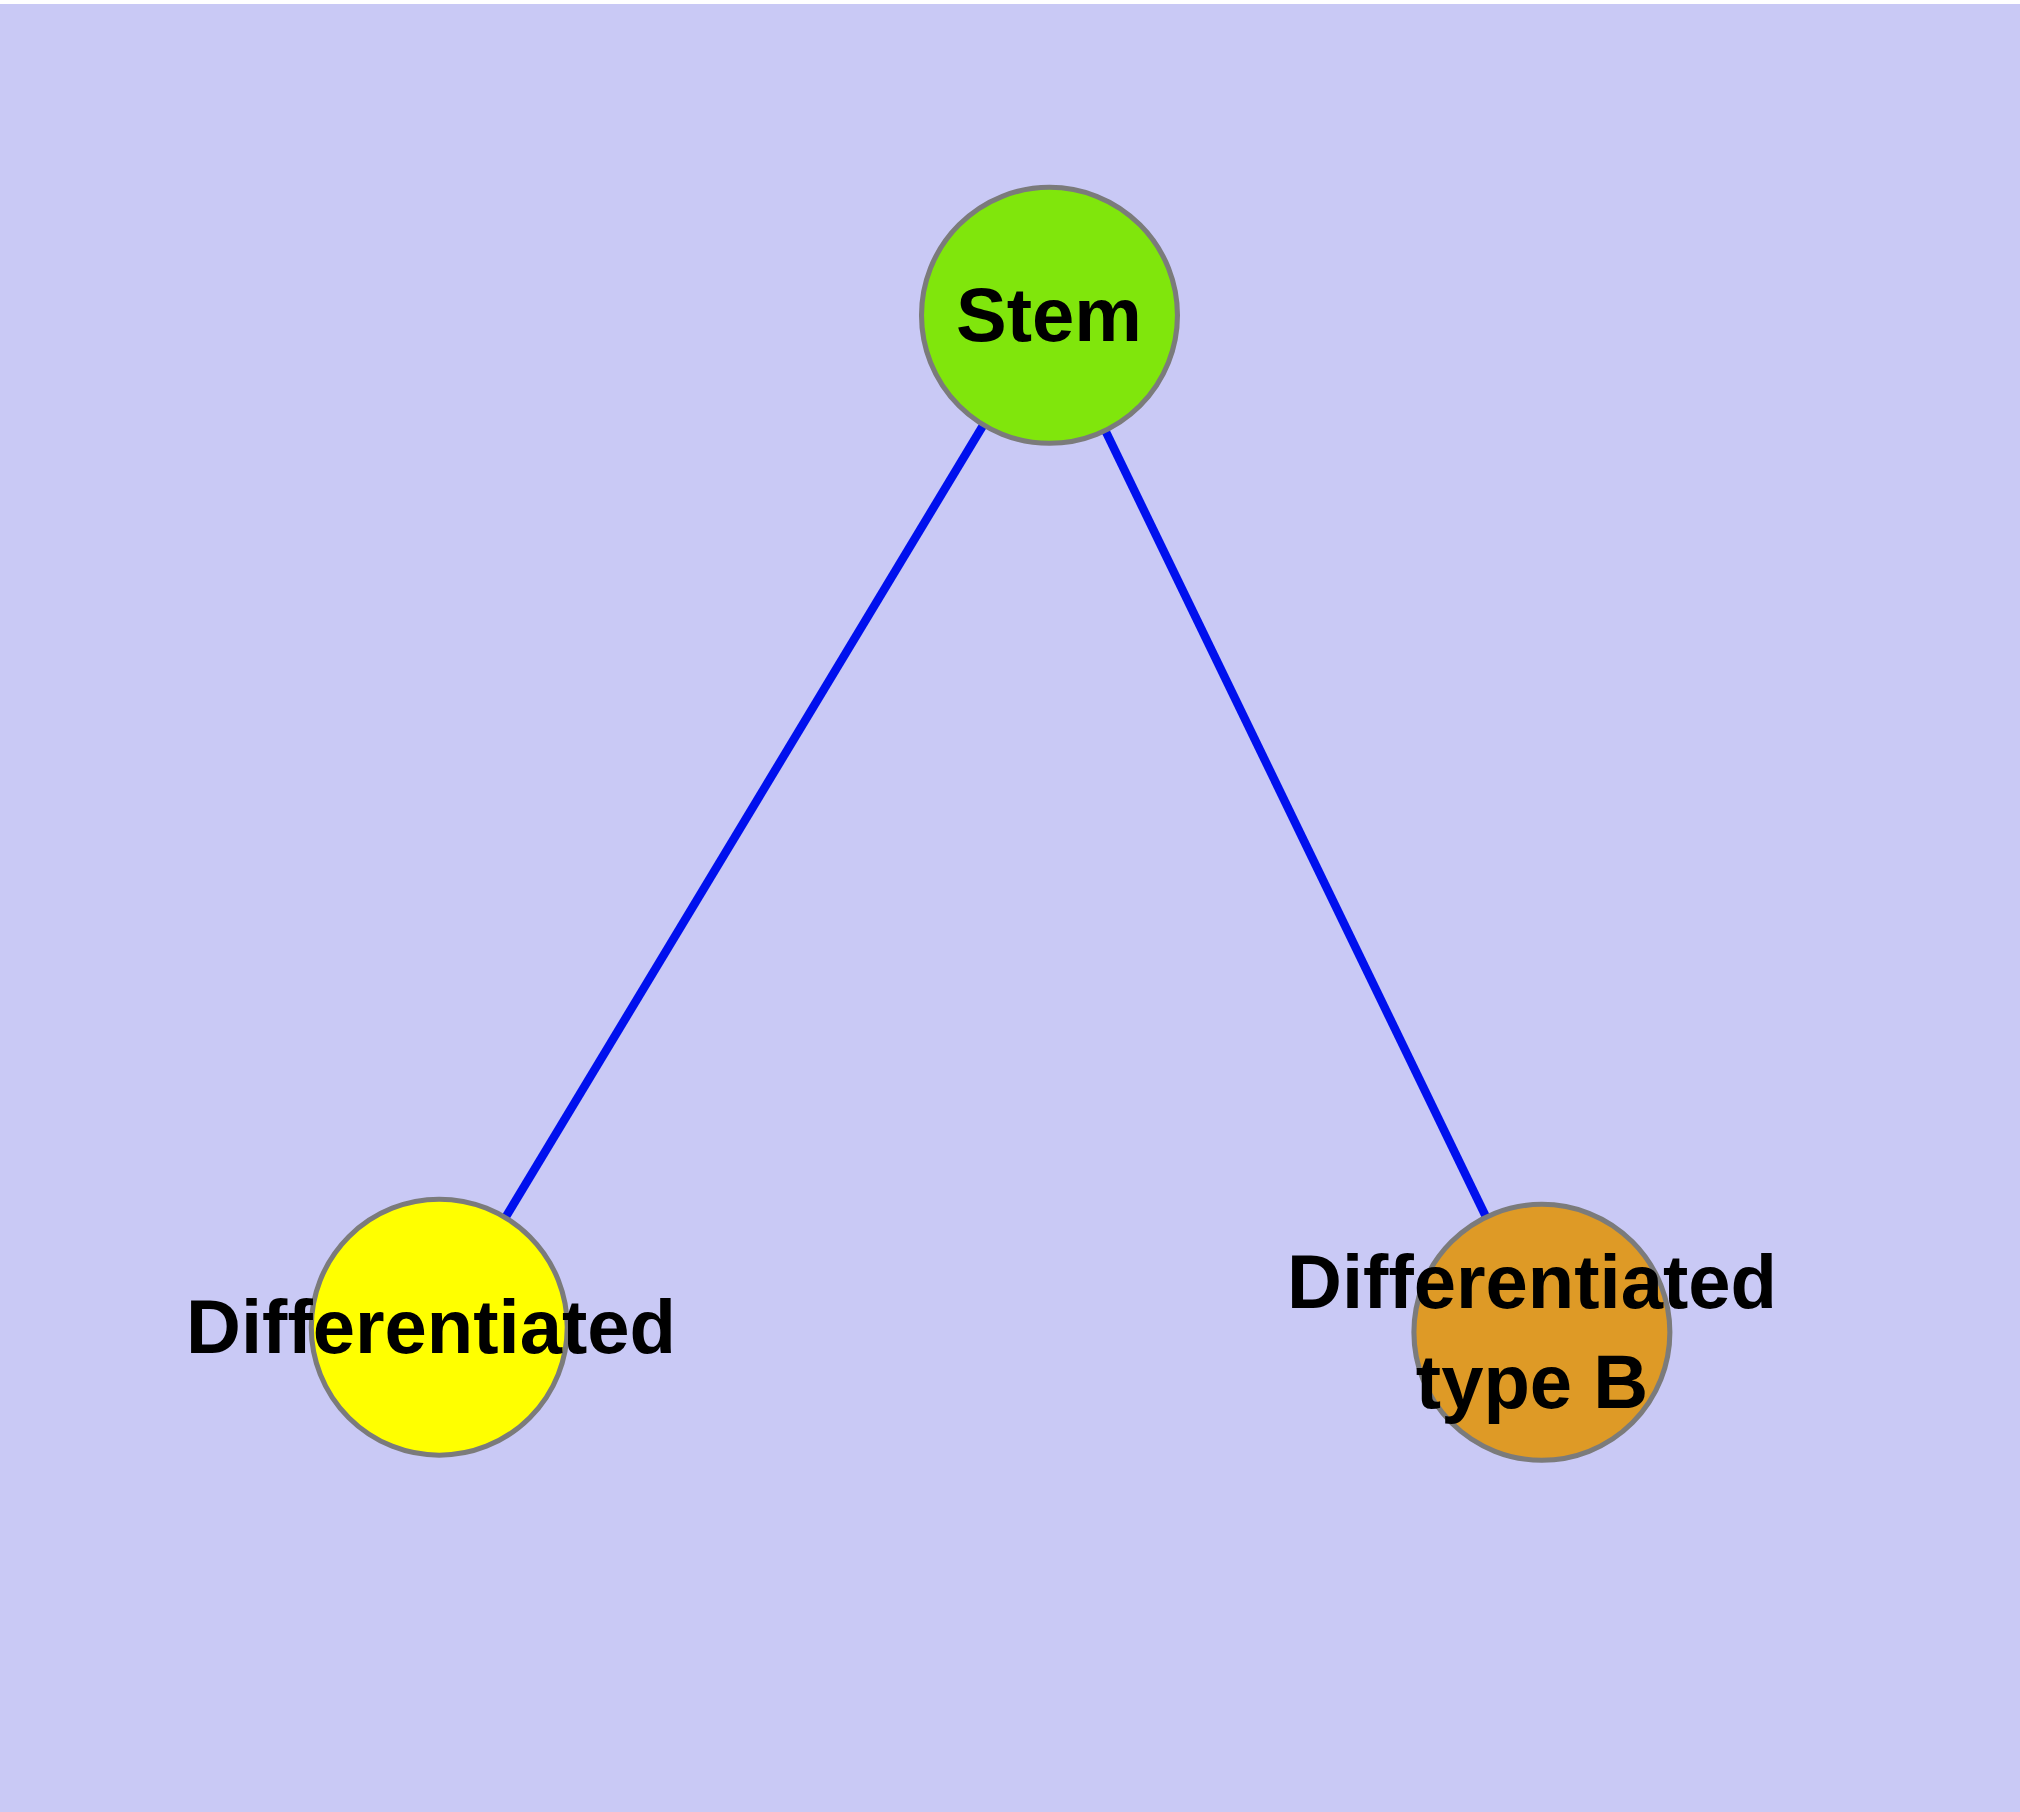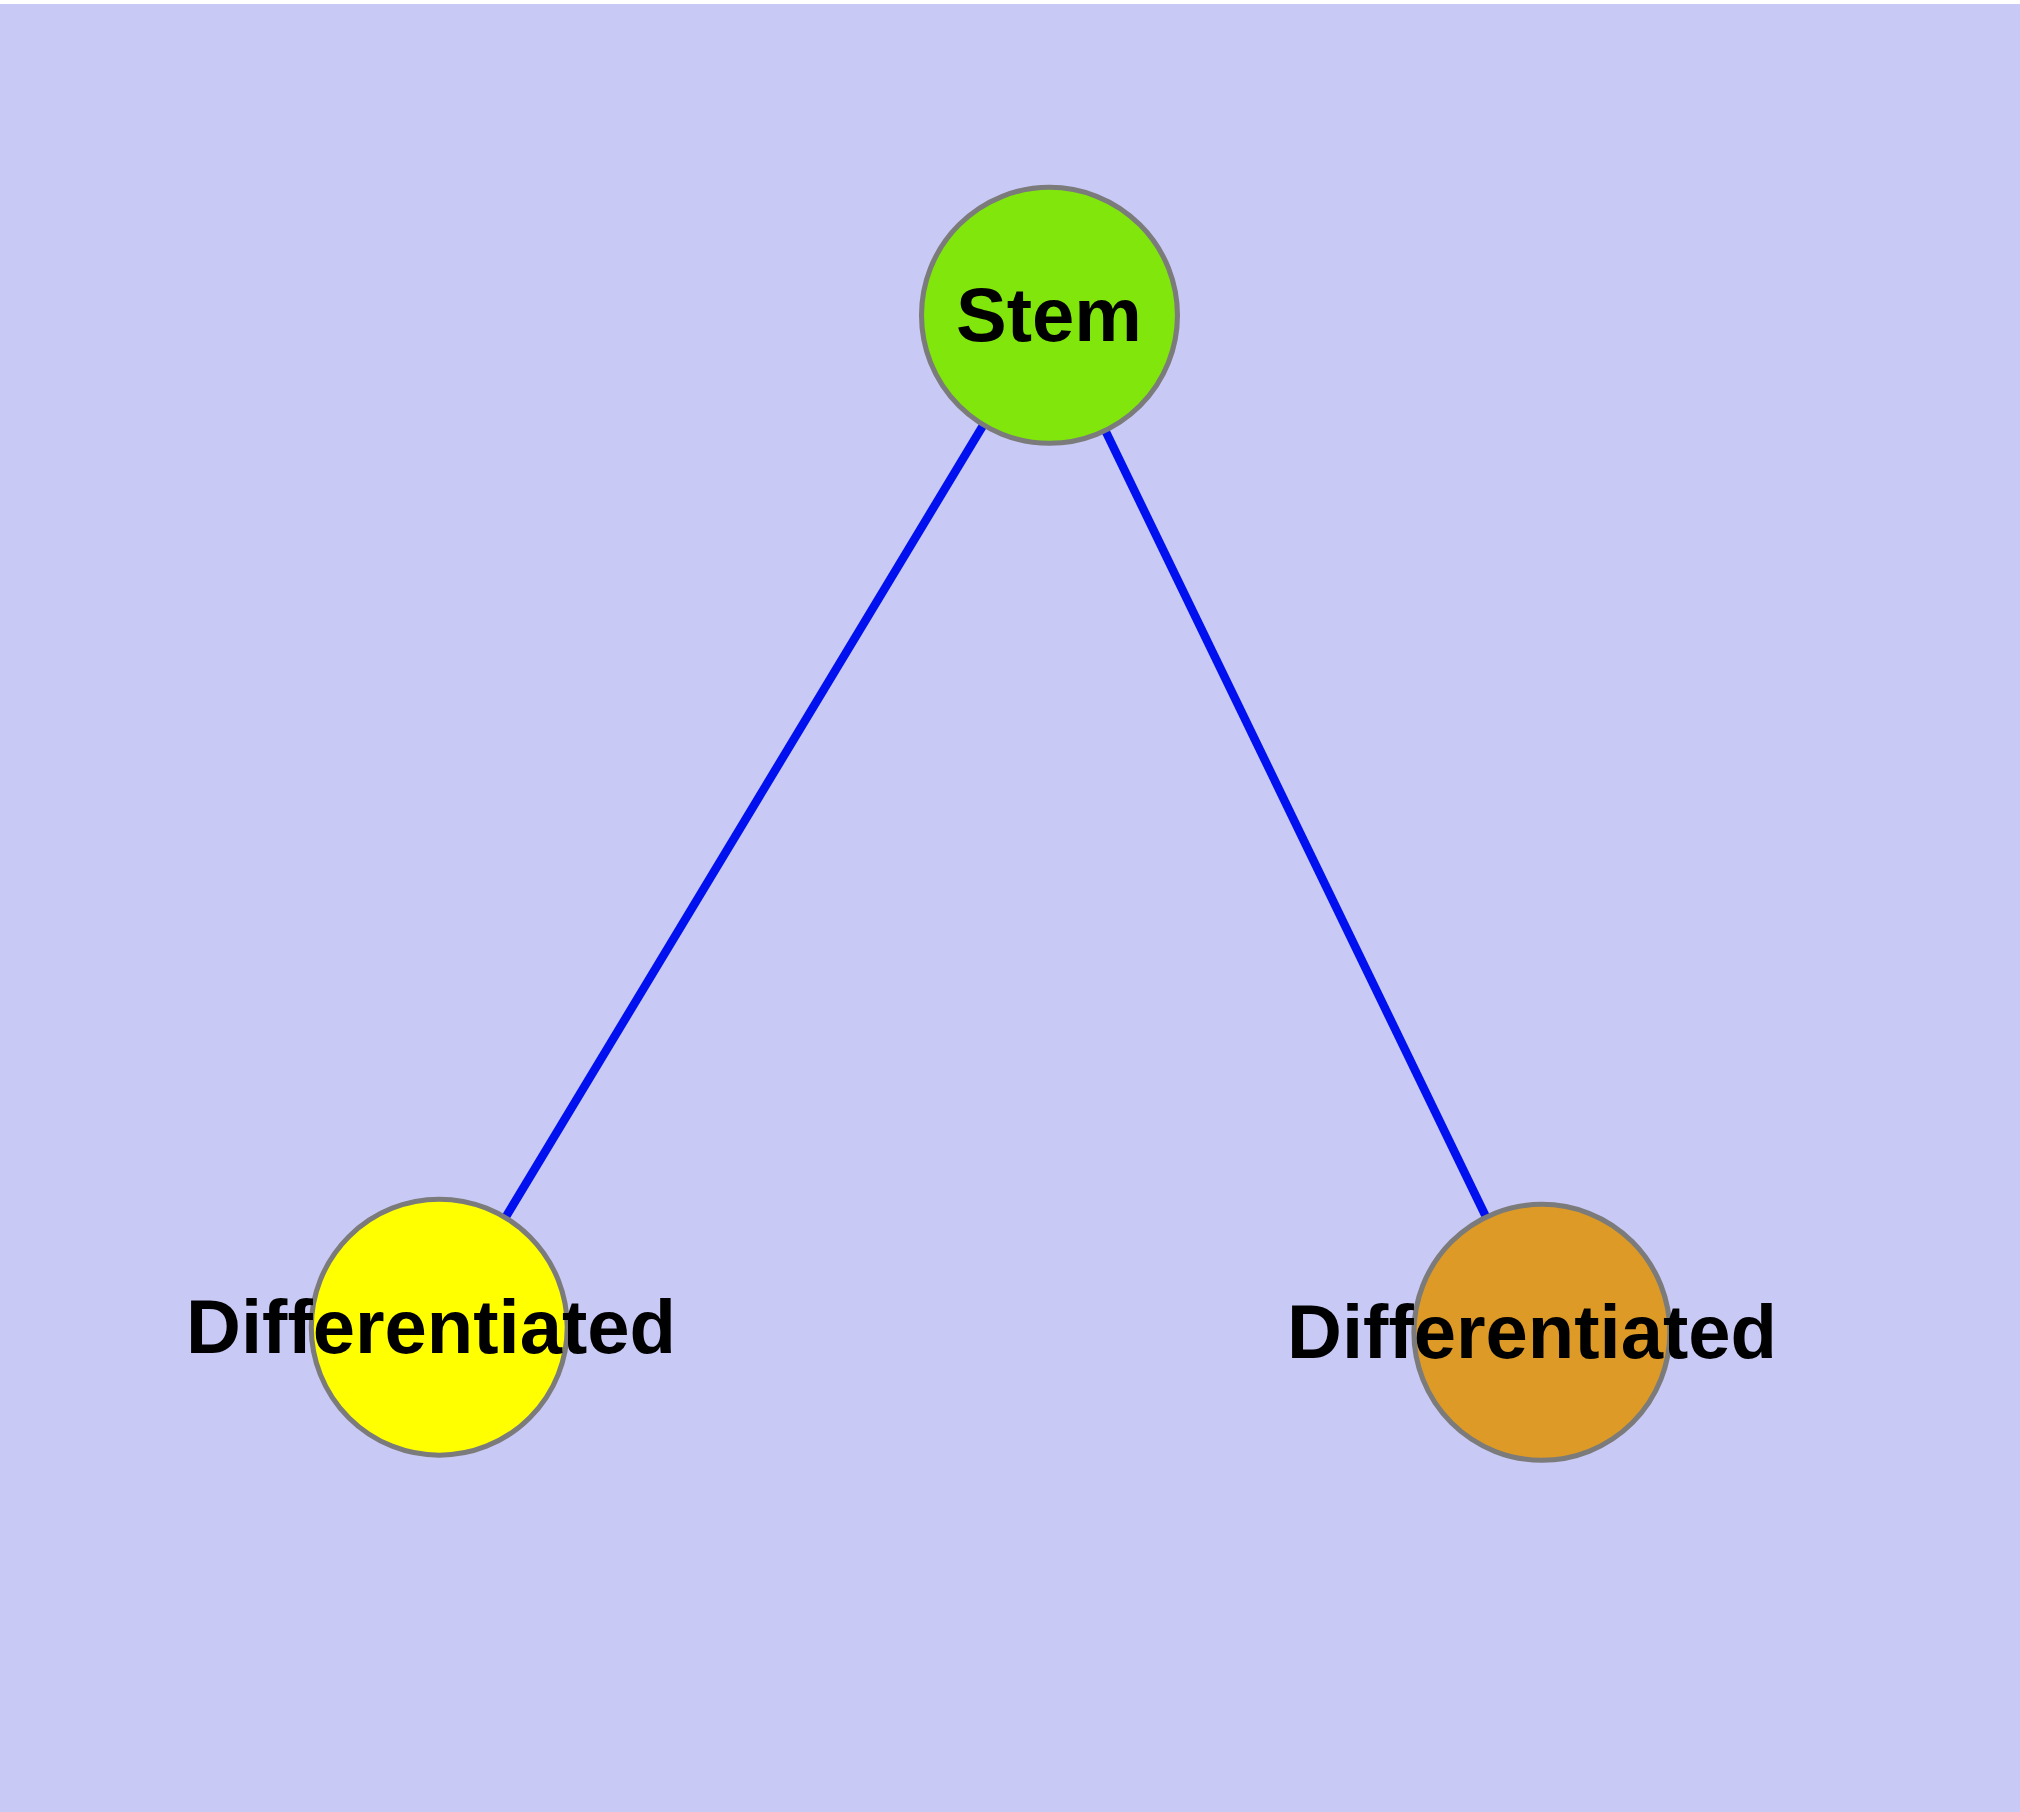--- a/index.html
+++ b/index.html
@@ -60,16 +60,17 @@
   <div class="node-label" style="left:1049px; top:315px;">
     <div>Stem</div>
   </div>
 
   <div class="node-label" style="left:431px; top:1327px;">
     <div>Differentiated</div>
   </div>
 
   <div class="node-label" style="left:1532px; top:1332px;">
     <div>Differentiated</div>
+    <div>type B</div>
   </div>
 
 </div>
 
 
 </body></html>

